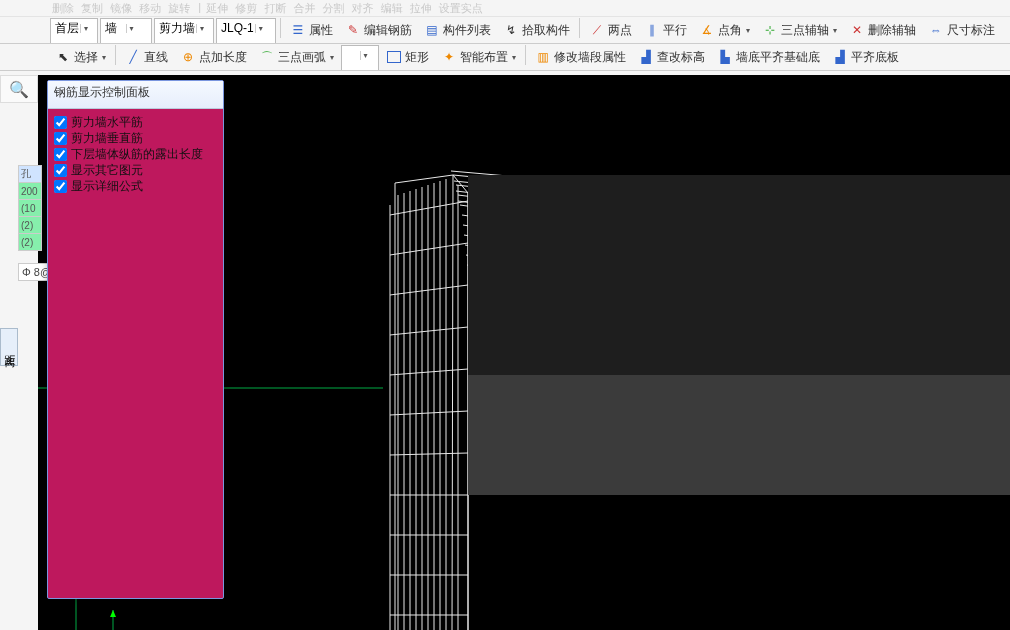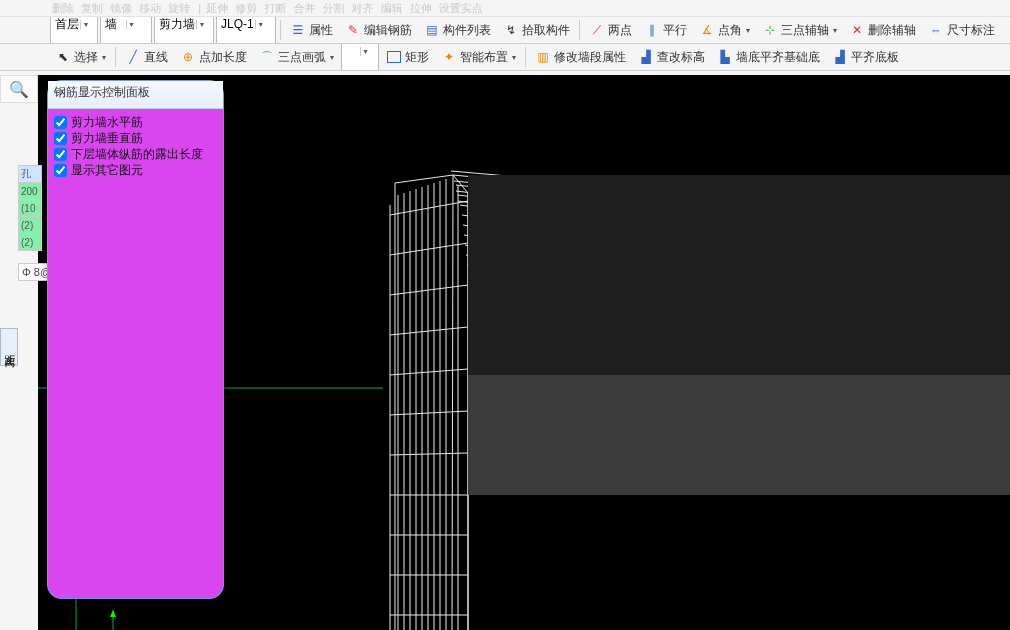--- a/index.html
+++ b/index.html
@@ -1,19 +1,19 @@
 <!DOCTYPE html>
 <html><head>
 <meta charset="utf-8">
 <style>
 html,body{margin:0;padding:0;font-family:"Microsoft YaHei","SimSun",sans-serif;font-size:12px;background:#f0f0f0;overflow:hidden}
 .app{width:1010px;height:630px;position:relative;background:#f5f5f5}
 
 
-.toolbar-row{display:flex;align-items:center;height:24px;background:#f5f5f5;border-bottom:1px solid #ccc;padding:1px 0;gap:2px;white-space:nowrap;overflow:hidden}
+.toolbar-row{display:flex;height:24px;background:#f5f5f5;border-bottom:1px solid #ccc;padding:1px 0;gap:2px;white-space:nowrap;overflow:hidden}
 .toolbar-row.faded{opacity:.4;height:14px;font-size:11px;color:#888}
 .tb-btn{display:inline-flex;align-items:center;gap:3px;padding:1px 4px;color:#333;cursor:pointer;border:1px solid transparent;border-radius:2px}
 .tb-sep{width:1px;height:20px;background:#ccc;margin:0 2px}
 .dropdown-arrow{font-size:8px;color:#555;margin-left:1px}
 .combo{display:inline-flex;align-items:center;border:1px solid #bbb;background:#fff;height:18px;padding:0 2px 12px 4px;min-width:40px}
 .combo span{flex:1}
 .combo .dropdown-arrow{border-left:1px solid #ccc;padding-left:3px}
 
 
 .ico{width:16px;height:16px;display:inline-flex;align-items:center;justify-content:center;font-size:12px}
@@ -23,21 +23,21 @@
 
 .left-col{position:absolute;left:0;top:75px;width:38px;height:555px;display:flex;flex-direction:column}
 .search-ico{height:26px;display:flex;align-items:center;justify-content:center;color:#36c;font-size:16px;border:1px solid #ddd;background:#fafafa;margin-bottom:2px}
 
 
 .mini-grid{position:absolute;left:18px;top:165px;width:24px;border-collapse:collapse;font-size:10px;color:#555}
 .mini-grid td{border:1px solid #ccc;background:#86efac;height:16px;padding:0 2px;text-align:left}
 .mini-grid td.sel{background:#d0e4ff}
 
 
-.panel{position:absolute;left:47px;top:80px;width:175px;height:517px;background:#d946ef;border:1px solid #7a96df;box-shadow:0 2px 6px rgba(0,0,0,.25);border-radius:14px}
+.panel{position:absolute;left:47px;top:80px;width:175px;height:517px;background:#be185d;border:1px solid #7a96df;box-shadow:0 2px 6px rgba(0,0,0,.25);border-radius:2px}
 .panel-title{height:21px;background:linear-gradient(#f5f9ff,#e6eefc);border-bottom:1px solid #bcd;padding:3px 6px;color:#333;font-size:12px}
 .panel-body{padding:5px 6px}
 .cb{display:flex;align-items:flex-end;gap:4px;font-size:12px;color:#111;padding:1px 0;line-height:14px}
 .cb input{margin:0}
 
 
 .viewport{position:absolute;left:38px;top:75px;right:0;bottom:0;background:#000;overflow:hidden}
 .viewport svg{position:absolute;left:0;top:0}
 
 .cell-row{position:absolute;left:18px;top:263px;font-size:11px;color:#444;width:110px}
@@ -295,16 +295,20 @@
           <span>剪力墙垂直筋</span>
         </label>
     <label class="cb">
           <input type="checkbox" checked="" style="">
           <span>下层墙体纵筋的露出长度</span>
         </label>
     <label class="cb">
           <input type="checkbox" checked="" style="">
           <span>显示其它图元</span>
         </label>
+    <label class="cb">
+          <input type="checkbox" checked="" style="">
+          <span>显示详细公式</span>
+        </label>
   </div>
 </div>
 
 </div>
 
 </body></html>

